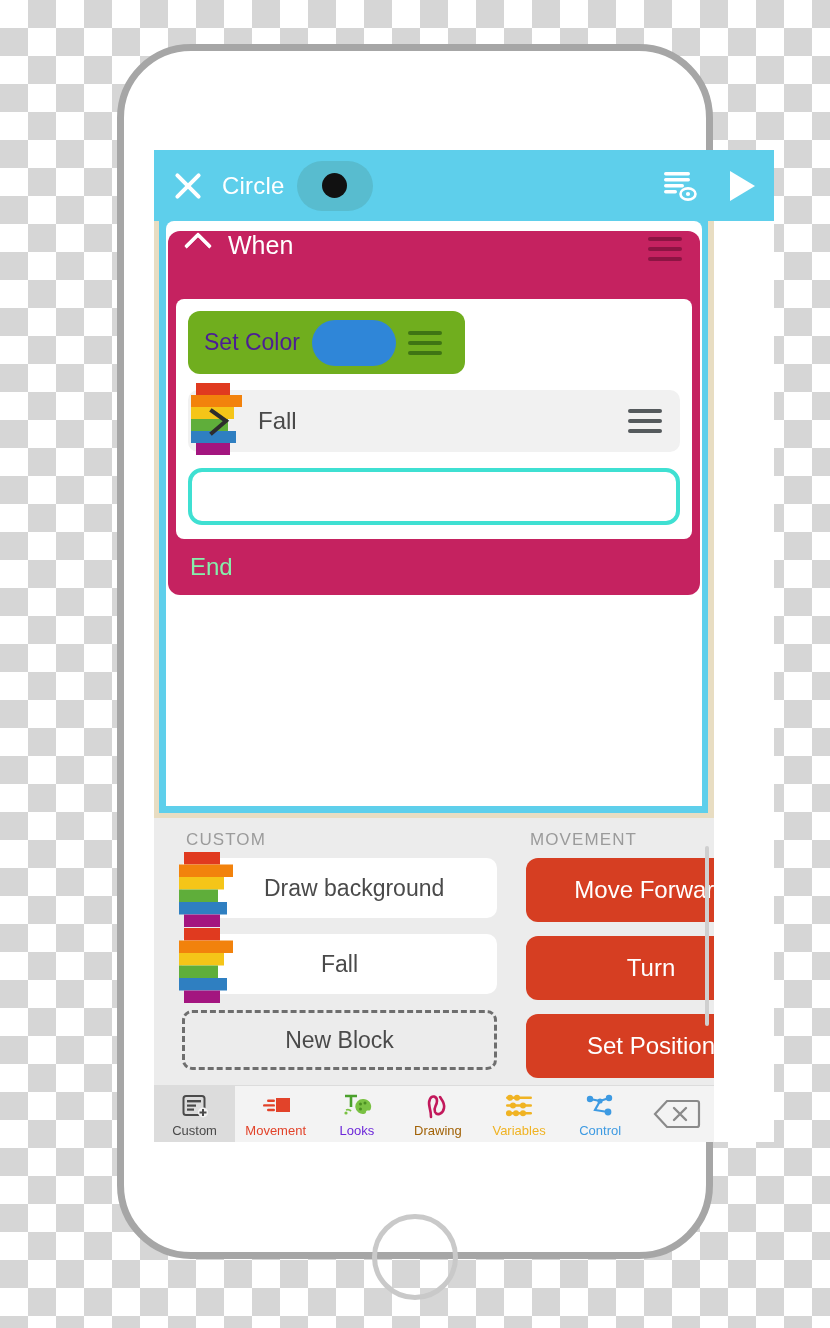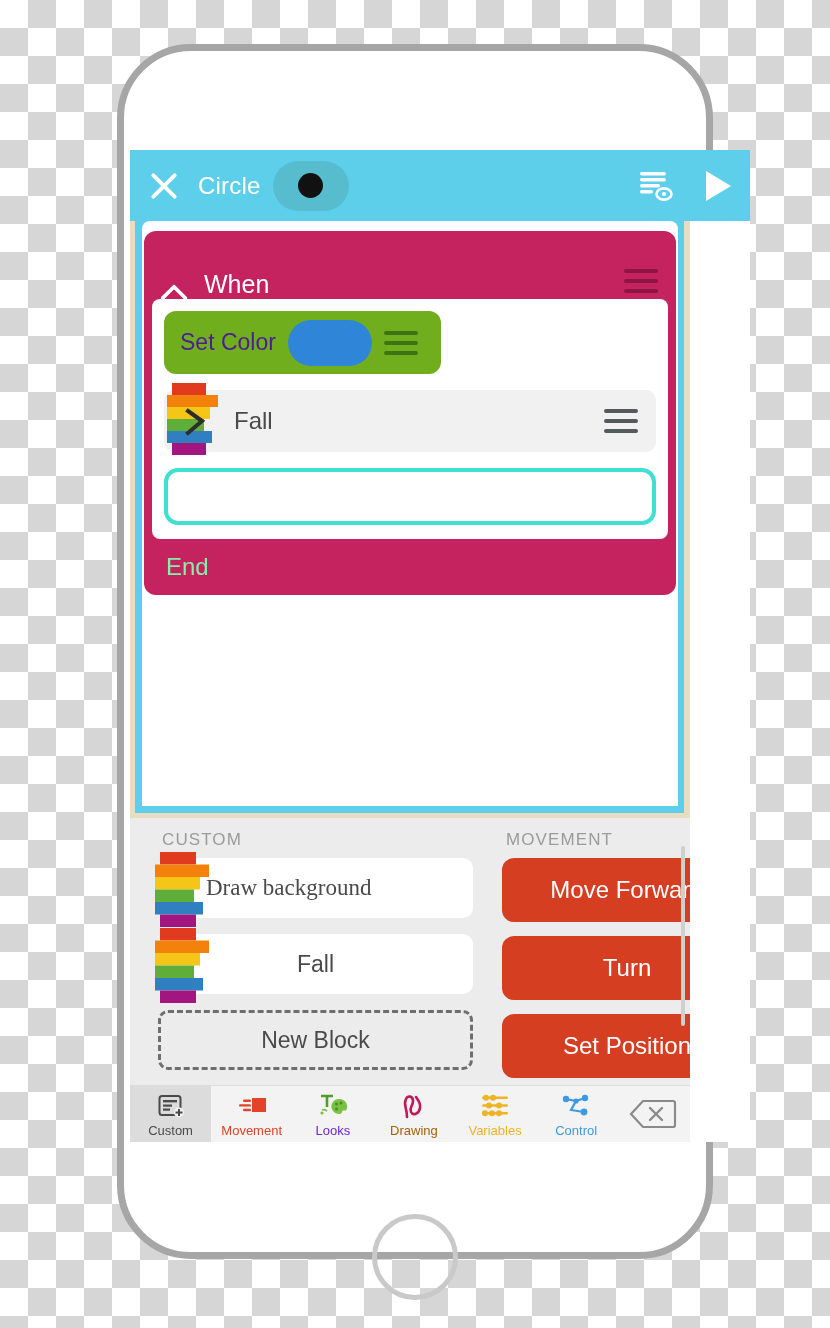--- a/index.html
+++ b/index.html
@@ -36,21 +36,21 @@
     transform: translateX(-50%);
     width: 86px; height: 86px;
     border: 5px solid #c9c9c9;
     border-radius: 50%;
     box-sizing: border-box;
   }
 
   
   #screen {
     position: absolute;
-    left: 130px; top: 150px;
+    left: 154px; top: 150px;
     width: 620px; height: 992px;
     background: #ffffff;
     overflow: hidden;
   }
   
   #canvas-frame {
     position: absolute;
     left: 0; top: 0;
     width: 560px; height: 668px;
     background: #e8ddc2;
@@ -135,21 +135,21 @@
   }
   .script-block {
     position: relative;
     margin: 0 2px;
     background: #c52260;
     border-radius: 12px;
   }
   .block-head {
     height: 68px;
     display: flex;
-    align-items: flex-end;
+    align-items: flex-start;
     padding: 0 18px 0 16px;
     box-sizing: border-box;
   }
   .chev-up {
     width: 26px; height: 16px;
     position: relative; flex: none;
     cursor: pointer;
   }
   .chev-up::before {
     content:"";
@@ -469,21 +469,21 @@
           <div class="rainbow" style="position:absolute;left:-4px;top:-6px;width:62px;height:75px;">
             <svg width="62" height="75" viewBox="0 0 62 75" aria-hidden="true">
               <path d="M6 0 H42 V12.5 H6 Z" fill="#e03a1f"></path>
               <path d="M1 12.5 H55 V25 H1 Z" fill="#f2820c"></path>
               <path d="M1 25 H46 V37.5 H1 Z" fill="#f5c518"></path>
               <path d="M1 37.5 H40 V50 H1 Z" fill="#5fae3a"></path>
               <path d="M1 50 H49 V62.5 H1 Z" fill="#2f7fc1"></path>
               <path d="M6 62.5 H42 V75 H6 Z" fill="#a3157f"></path>
             </svg>
           </div>
-          <div class="lbl" style="margin-left:48px;font-family:Liberation Serif, serif;">Draw background</div>
+          <div class="lbl" style="margin-left:82px;">Draw background</div>
         </div>
 
         <div class="pal-custom-item">
           <div class="rainbow" style="position:absolute;left:-4px;top:-6px;width:62px;height:75px;">
             <svg width="62" height="75" viewBox="0 0 62 75" aria-hidden="true">
               <path d="M6 0 H42 V12.5 H6 Z" fill="#e03a1f"></path>
               <path d="M1 12.5 H55 V25 H1 Z" fill="#f2820c"></path>
               <path d="M1 25 H46 V37.5 H1 Z" fill="#f5c518"></path>
               <path d="M1 37.5 H40 V50 H1 Z" fill="#5fae3a"></path>
               <path d="M1 50 H49 V62.5 H1 Z" fill="#2f7fc1"></path>

